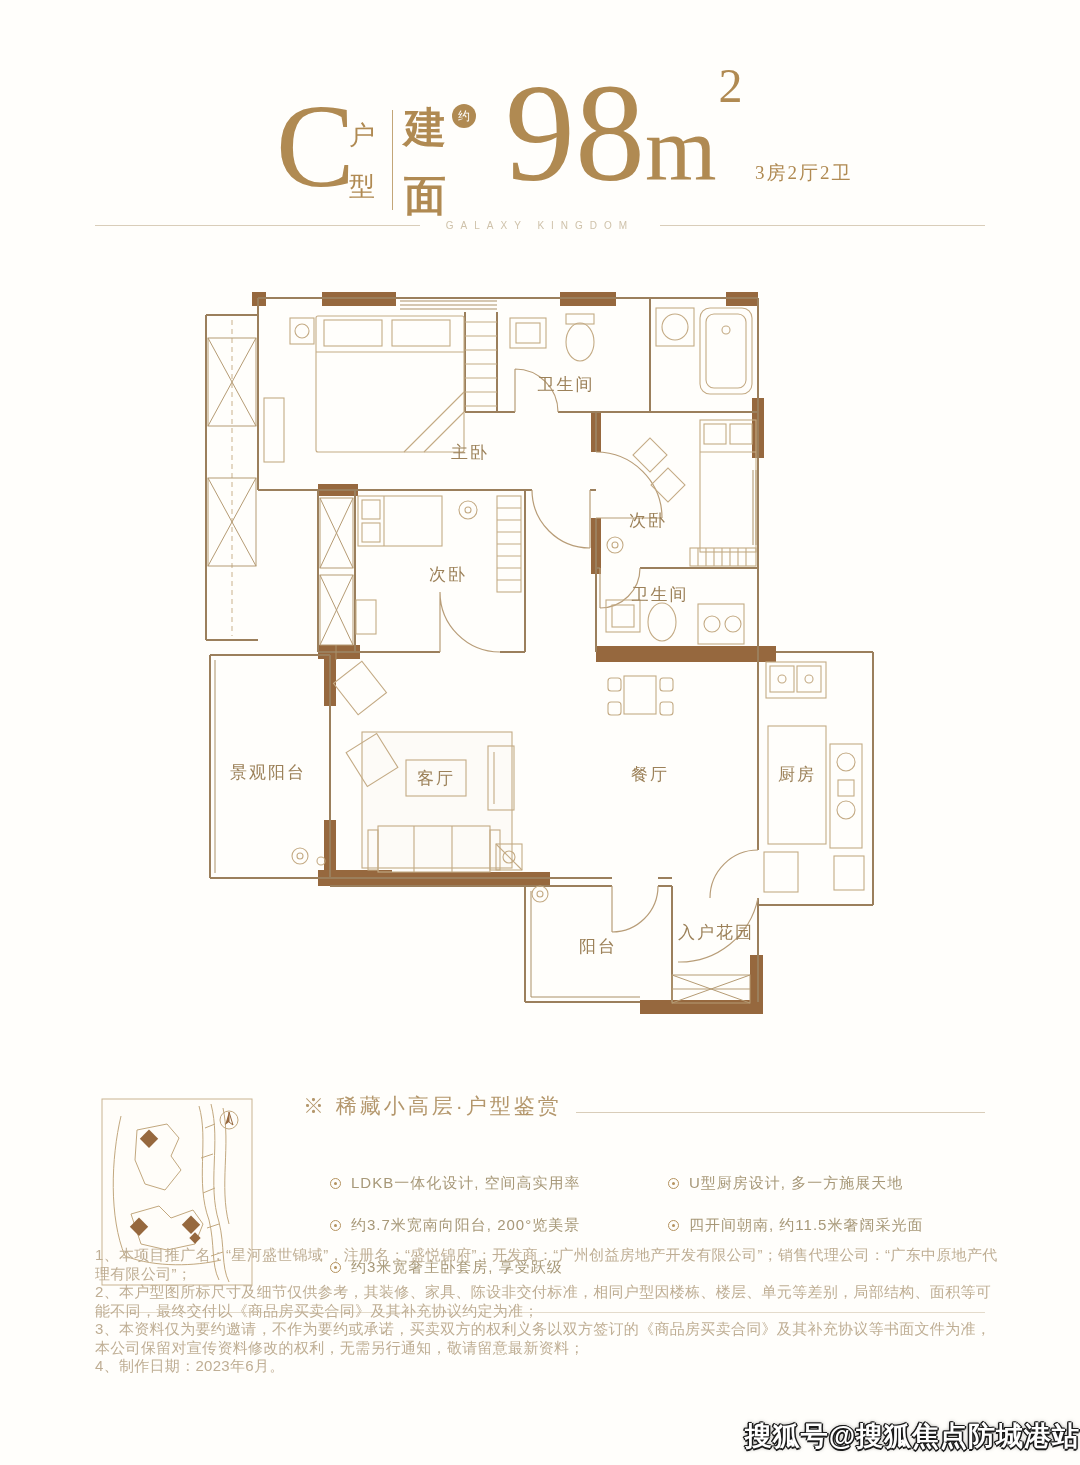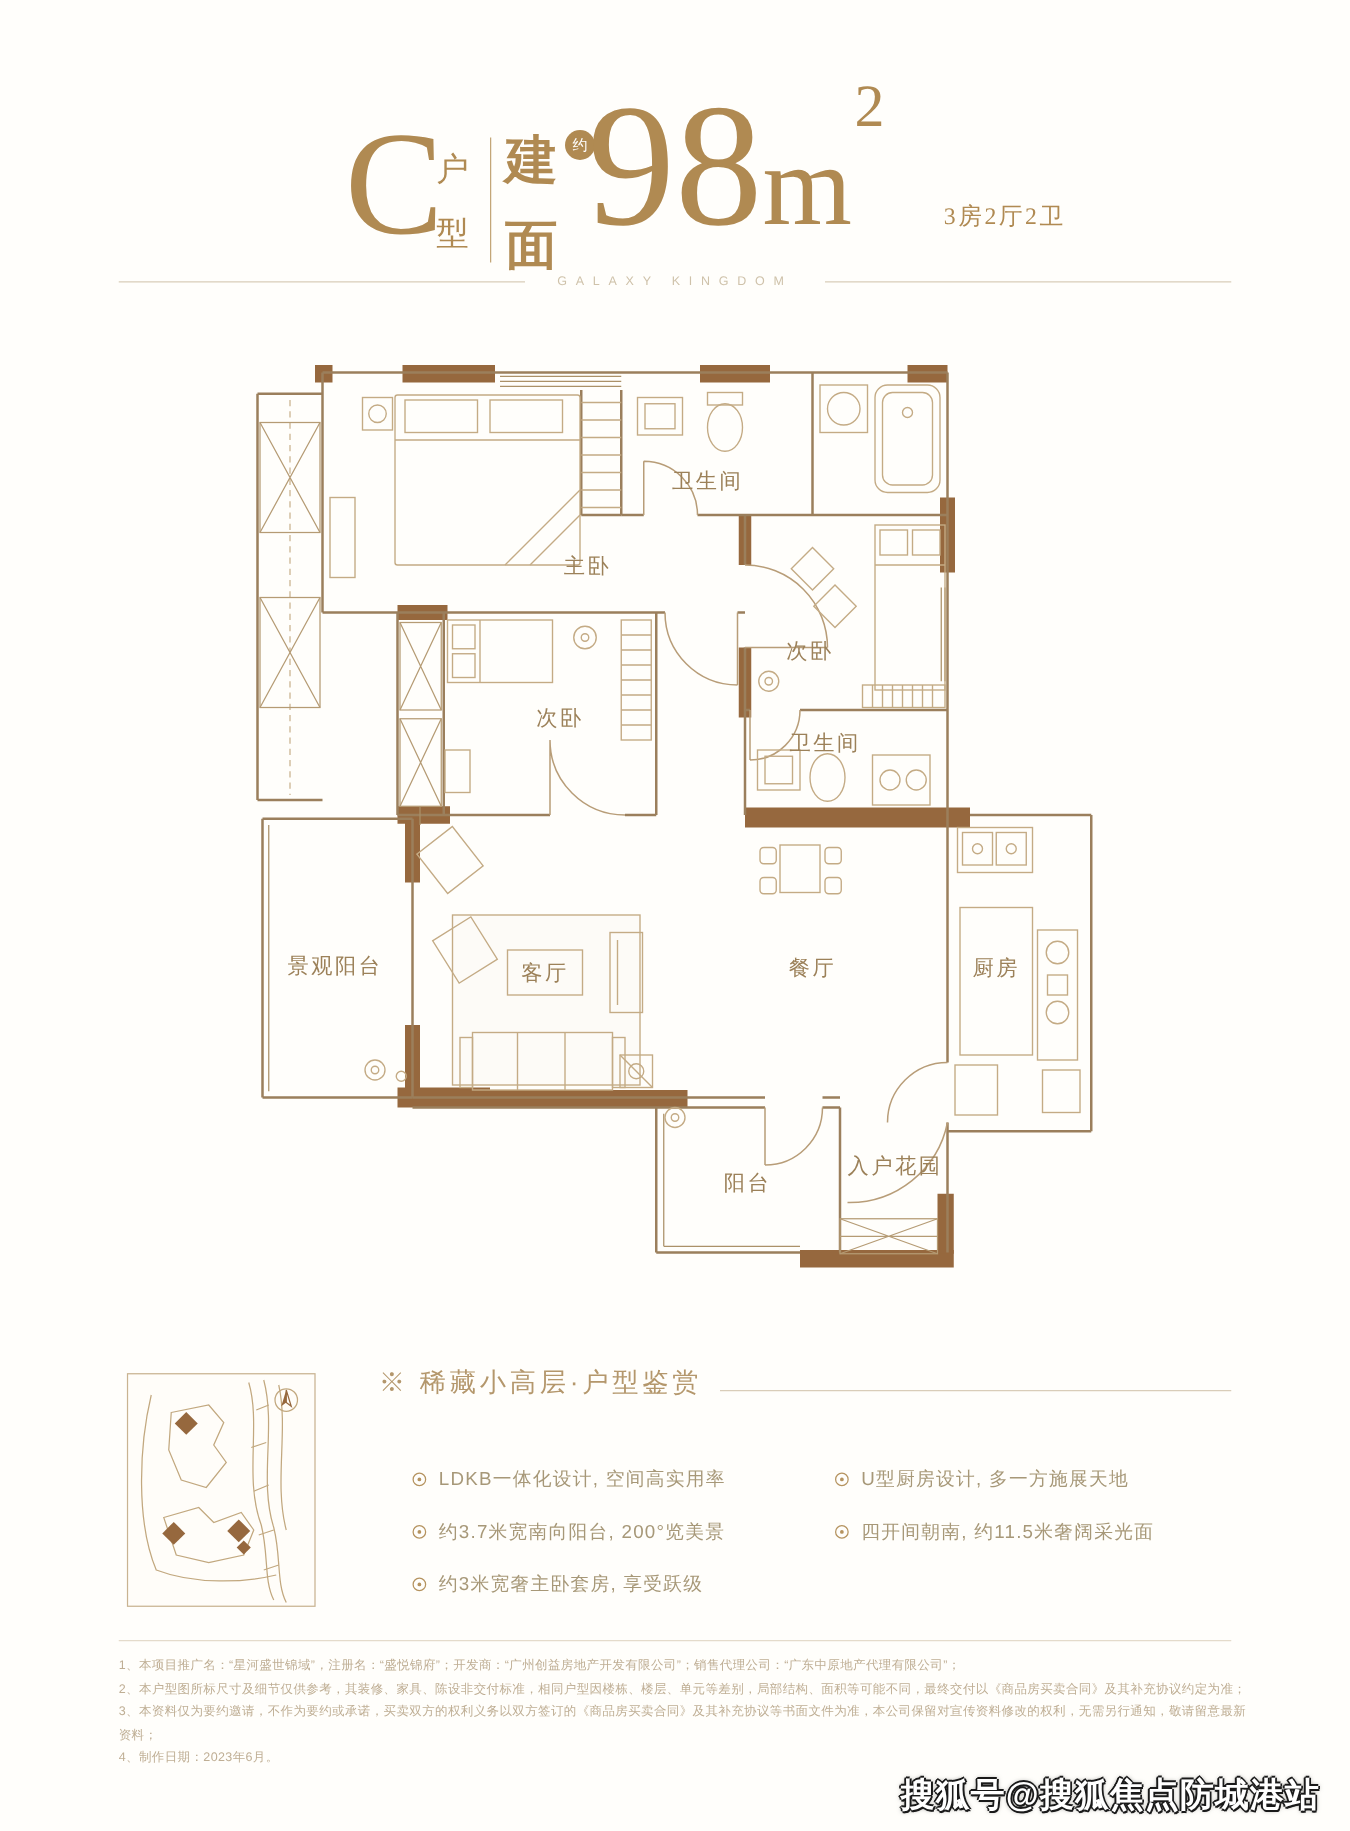--- a/index.html
+++ b/index.html
@@ -12,21 +12,21 @@
   .vstack{position:absolute;display:flex;flex-direction:column;align-items:center;}
   .type-chars{left:349px;top:118px;gap:16px;font-size:26px;letter-spacing:0;}
   .hdr-vline{position:absolute;left:392px;top:110px;width:1px;height:100px;background:#c3a678;}
   .area-chars{left:404px;top:100px;gap:12px;font-family:"Liberation Serif",serif;
               font-size:42px;font-weight:700;}
   .approx-badge{position:absolute;left:452px;top:104px;width:24px;height:24px;border-radius:50%;
                 background:#b08a52;color:#fff;font-size:12px;display:flex;align-items:center;
                 justify-content:center;}
   .big-area{position:absolute;left:470px;top:62px;font-family:"Liberation Serif",serif;
             line-height:1;white-space:nowrap;}
-  .big-area .n98{font-size:140px;}
+  .big-area .n98{font-size:140px;margin-left:35px;}
   .big-area .mu{font-size:92px;}
   .big-area sup{font-size:48px;vertical-align:78px;margin-left:2px;}
   .spec{position:absolute;left:755px;top:160px;font-family:Liberation Serif, serif;
         font-size:19px;letter-spacing:2px;}
   .brand-row{position:absolute;left:95px;top:220px;width:890px;display:flex;align-items:center;}
   .brand-row .ln{flex:1;height:1px;background:#d9cdb9;}
   .brand-row .bt{padding:0 26px;font-size:10px;letter-spacing:7px;color:#cfc2aa;}
   
   .plan{position:absolute;left:0px;top:280px;width:1080px;height:770px;}
   .plan svg text{font-family:"Liberation Sans",sans-serif;}
@@ -36,24 +36,24 @@
              font-size:21px;letter-spacing:3px;color:#b4976c;}
   .feat-head .ln{flex:1;height:1px;background:#d9cdb9;margin:0 0 7px 14px;}
   .bullets{position:absolute;left:330px;top:1162px;width:680px;display:grid;
            grid-template-columns:338px 342px;grid-auto-rows:42px;}
   .bullet{display:flex;align-items:center;gap:10px;font-size:15px;letter-spacing:1px;color:#a79878;}
   .bdot{width:9px;height:9px;border:1.5px solid #b5935f;border-radius:50%;flex:0 0 auto;
         display:flex;align-items:center;justify-content:center;}
   .bdot i{width:3px;height:3px;background:#b5935f;border-radius:50%;}
   
   .rule2{position:absolute;left:95px;top:1312px;width:890px;height:1px;background:#e4dbcb;}
-  .fine{position:absolute;left:95px;top:1324px;width:905px;font-size:10px;line-height:18.5px;
+  .fine{position:absolute;left:95px;top:1246px;width:905px;font-size:15px;line-height:18.5px;
         color:#bfae94;letter-spacing:0.3px;}
   
-  .wm{position:absolute;right:24px;top:1418px;font-size:27px;font-weight:700;color:#fff;
+  .wm{position:absolute;right:0;top:1418px;font-size:27px;font-weight:700;color:#fff;
       letter-spacing:1px;
       text-shadow:1.5px 0 #1a1a1a,-1.5px 0 #1a1a1a,0 1.5px #1a1a1a,0 -1.5px #1a1a1a,
                   1px 1px #1a1a1a,-1px -1px #1a1a1a,0 0 4px rgba(0,0,0,.6);}
 </style>
 </head>
 <body>
 
 <div class="page">
 
   <div class="hdr">

